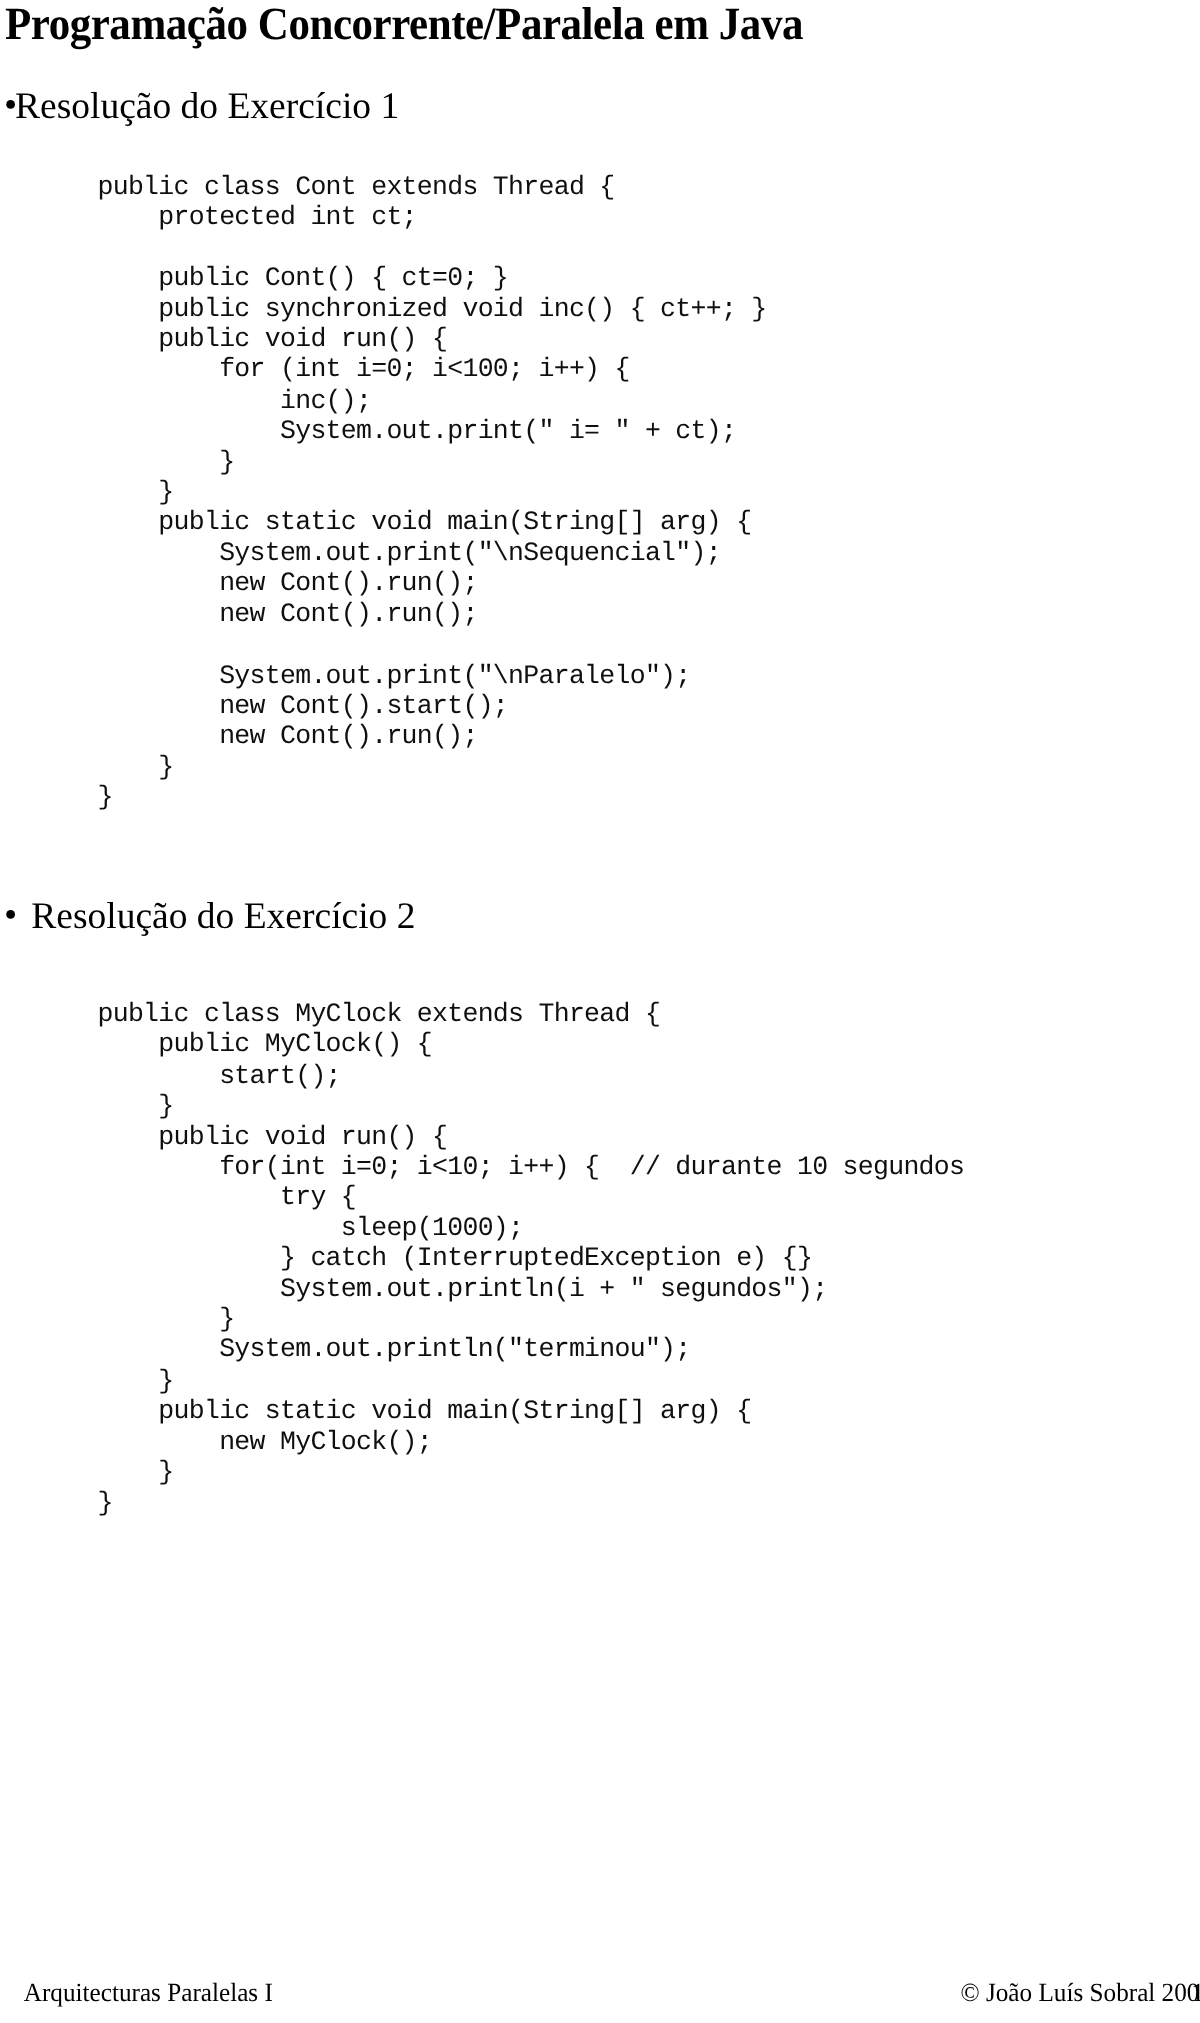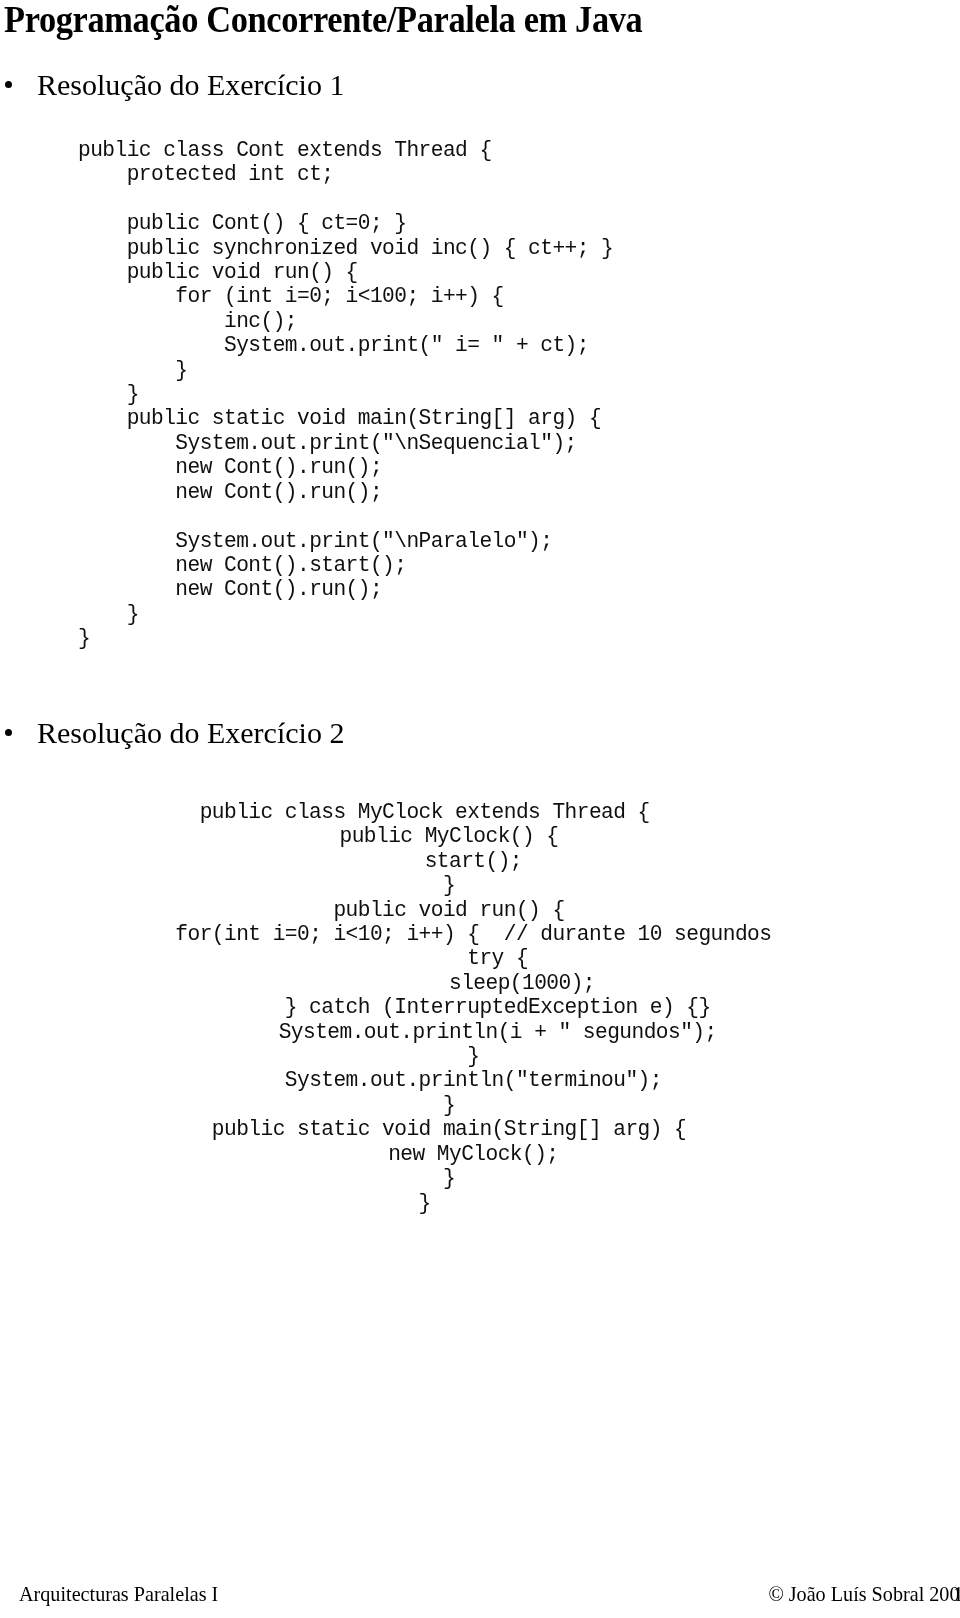--- a/index.html
+++ b/index.html
@@ -54,43 +54,42 @@
     border-radius: 50%;
     background: #000;
     margin-left: 5px;
     margin-right: 0px;
     flex: 0 0 auto;
     position: relative;
     top: -7px;
   }
   .bullet-text {
     display: inline-block;
-    margin-left: 25px;
     font-size: 30px;
     line-height: 34px;
     white-space: nowrap;
   }
 
   #bullet-ex1 { top: 68px; }
-  #bullet-ex2 { top: 716px; }
+  #bullet-ex2 { top: 716px; gap: 13px; }
 
   
   .code-block {
     position: absolute;
     left: 78px;
     font-family: "Liberation Mono", "DejaVu Sans Mono", monospace;
     font-size: 21.2px;
     line-height: 24.4px;
     letter-spacing: -0.55px;
     white-space: pre;
     color: #0f0f0f;
     margin: 0;
   }
   #code-block-1 { top: 138px; }
-  #code-block-2 { top: 800px; text-align: center; }
+  #code-block-2 { top: 800px; }
 
   
   .footer {
     position: absolute;
     left: 14px;
     top: 1580px;
     width: 960px;
     height: 34px;
     font-size: 21px;
     line-height: 28px;

